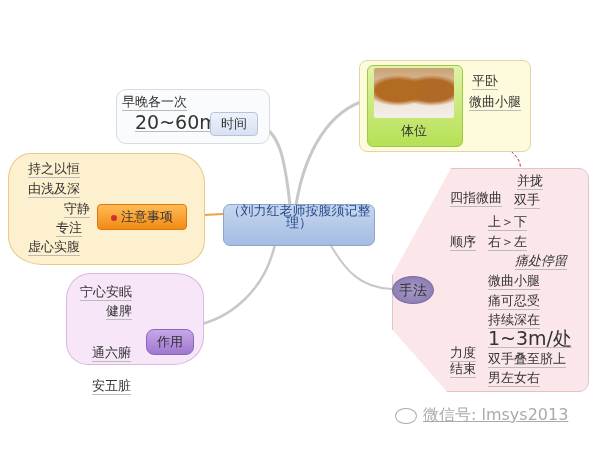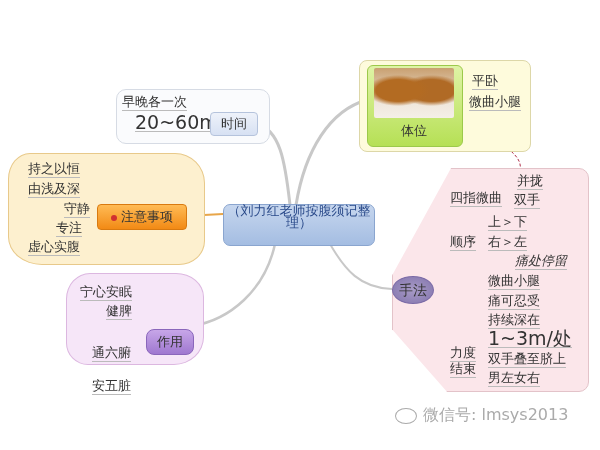--- a/index.html
+++ b/index.html
@@ -43,21 +43,21 @@
                 radial-gradient(ellipse at 72% 45%, #b06a25 0 28%, transparent 40%),
                 linear-gradient(#c9a071,#efe7dc 70%, #f5efe8); }
   .pos-label { left:367px; top:120px; width:94px; text-align:center; font-size:13px; line-height:22px; }
 
   
   .tech-shape { left:392px; top:168px; width:195px; height:222px; background:#fbe6ea; border:1px solid #e3c3c9;
     clip-path: polygon(30% 0, 100% 0, 100% 100%, 28% 100%, 0 72%, 0 48%); border-radius:10px; }
   .tech-node { left:392px; top:276px; width:40px; height:26px; border-radius:50%;
     background:radial-gradient(#a89bc6,#8274ad); border:1px solid #7a6aa6; font-size:14px; text-align:center; line-height:26px; color:#333; }
 
-  .watermark { left:395px; top:405px; font-family:"DejaVu Sans", sans-serif; font-size:16px; color:#aaa; white-space:nowrap; }
+  .watermark { left:395px; top:405px; font-family:"DejaVu Sans", sans-serif; font-size:16px; color:#aaa; white-space:nowrap;text-decoration:underline; }
   .wm-icon { display:inline-block; width:20px; height:14px; border:1.5px solid #aaa; border-radius:50%; vertical-align:middle; margin-right:6px; position:relative; }
 </style>
 </head>
 <body>
 
 <svg class="links" viewBox="0 0 600 450">
   <g fill="none" stroke="#c8c8c8" stroke-width="3" stroke-linecap="round">
     <path d="M290 205 C285 160, 280 130, 256 123"></path>
     <path d="M296 205 C305 150, 330 110, 367 100"></path>
     <path d="M223 214 L185 216" stroke-width="2" stroke="#e8a64a"></path>

